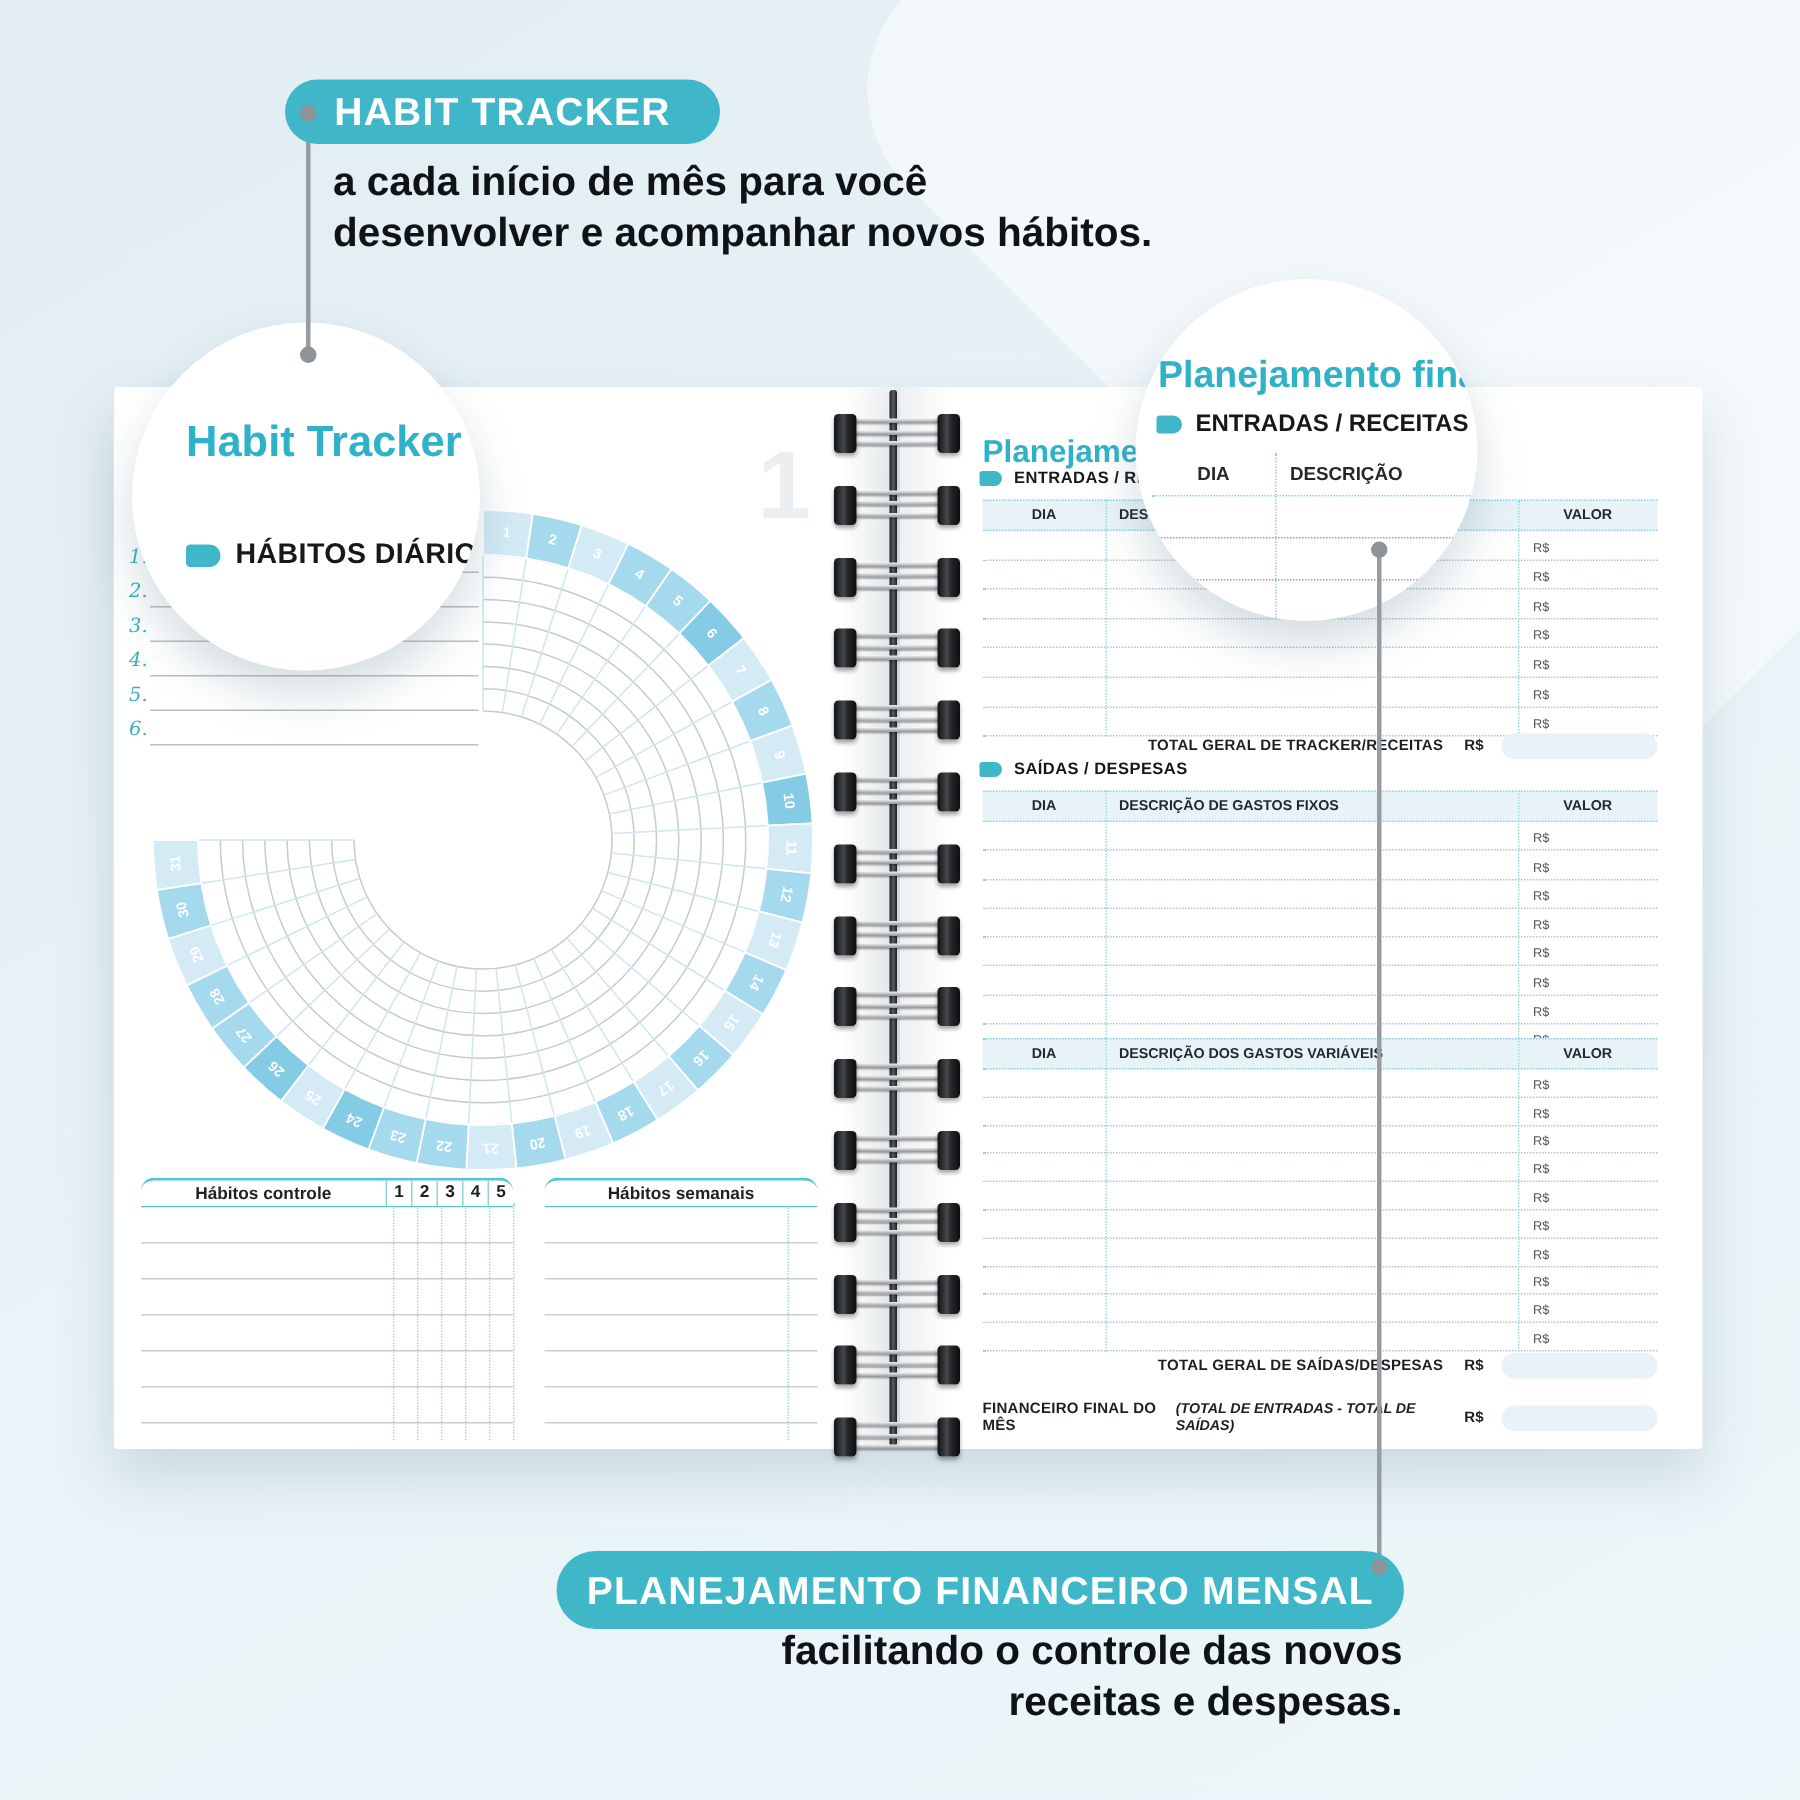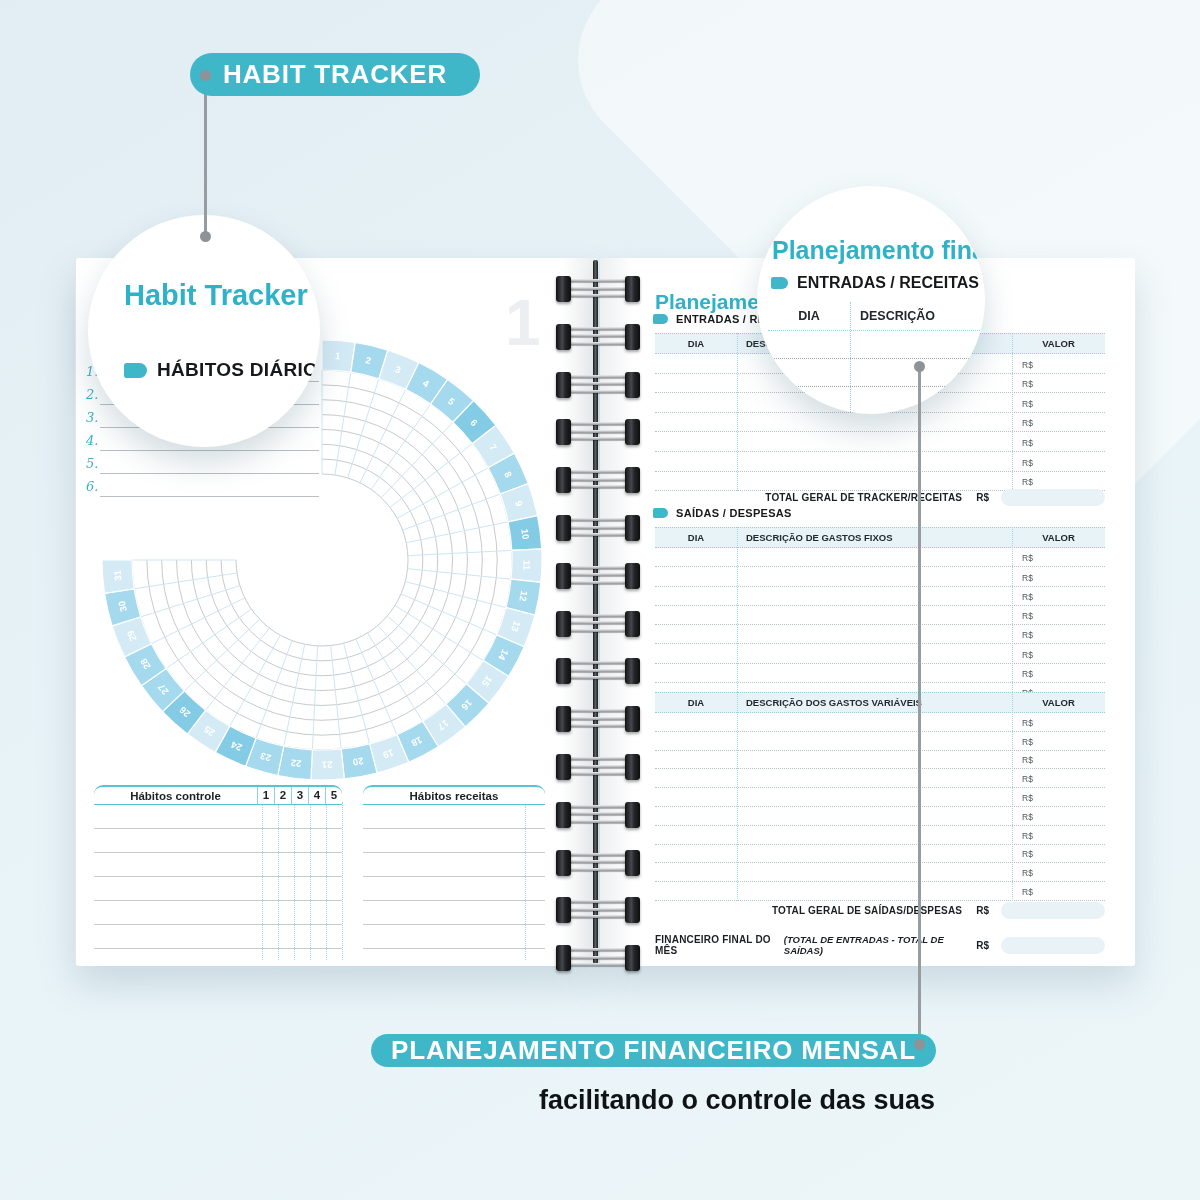--- a/index.html
+++ b/index.html
@@ -26,21 +26,21 @@
     background:linear-gradient(90deg,#0f1113 0%,#45484c 42%,#232527 62%,#0d0e10 100%);
     box-shadow:0 2px 3px rgba(0,0,0,.35);}
   .cap.l{left:0}.cap.r{right:0}
   .wire{position:absolute;left:10px;right:10px;height:3px;border-radius:2px;
     background:linear-gradient(180deg,#f1f1f1,#8e9297);box-shadow:0 1px 1px rgba(0,0,0,.3);}
 
   
   .pill{position:absolute;background:#40b7c9;color:#fff;font-weight:bold;letter-spacing:.8px;
     display:flex;align-items:center;justify-content:center;border-radius:26px;z-index:6;}
   #top-badge{left:190px;top:53px;width:290px;height:43px;font-size:26px;}
-  #bottom-badge{left:371px;top:1034px;width:565px;height:33px;font-size:26px;text-align:right;}
+  #bottom-badge{left:371px;top:1034px;width:565px;height:52px;font-size:26px;text-align:right;}
   .desc{position:absolute;font-weight:bold;color:#101316;font-size:27px;line-height:1.25;z-index:1;}
   #top-desc{left:222px;top:105px;}
   #bottom-desc{right:265px;top:1084px;text-align:right;}
 
   
   .dot{position:absolute;width:11px;height:11px;border-radius:50%;background:#8d9396;z-index:7;}
   .cline{position:absolute;width:2.5px;background:#969c9f;z-index:5;}
 
   
   .circle{position:absolute;background:#fff;border-radius:50%;overflow:hidden;z-index:4;
@@ -369,21 +369,21 @@
       <div class="ht-row"></div>
       <div class="ht-v" style="left:168px"></div>
       <div class="ht-v" style="left:184px"></div>
       <div class="ht-v" style="left:200px"></div>
       <div class="ht-v" style="left:216px"></div>
       <div class="ht-v" style="left:232px"></div>
       <div class="ht-v" style="left:248px"></div>
     </div>
   <div class="htable" id="ht-monthly">
       <div class="ht-head">
-        <div class="ht-title">Hábitos receitas</div>
+        <div class="ht-title">Hábitos semanais</div>
       </div>
       <div class="ht-row"></div>
       <div class="ht-row"></div>
       <div class="ht-row"></div>
       <div class="ht-row"></div>
       <div class="ht-row"></div>
       <div class="ht-row"></div>
       <div class="ht-v" style="left:162px"></div>
     </div>
 
@@ -585,25 +585,30 @@
       </div>
       <div class="cr-vline"></div>
       <div class="cr-rowline" style="top:56px"></div>
       <div class="cr-rowline" style="top:84px"></div>
     </div>
   </div>
 
   <div class="pill" id="top-badge">
     <span>HABIT TRACKER</span>
   </div>
+  <div class="desc" id="top-desc">
+    <div>a cada início de mês para você</div>
+    <div>desenvolver e acompanhar novos hábitos.</div>
+  </div>
   <div class="pill" id="bottom-badge">
     <span>PLANEJAMENTO FINANCEIRO MENSAL</span>
   </div>
   <div class="desc" id="bottom-desc">
-    <div>facilitando o controle das suas</div>
+    <div>facilitando o controle das novos</div>
+    <div>receitas e despesas.</div>
   </div>
 
   <div class="cline" style="left:204px;top:75px;height:161px"></div>
   <div class="dot" style="left:200px;top:70px"></div>
   <div class="dot" style="left:200px;top:231px"></div>
   <div class="cline" style="left:918px;top:370px;height:676px"></div>
   <div class="dot" style="left:914px;top:361px"></div>
   <div class="dot" style="left:914px;top:1039px"></div>
 </div>
 

